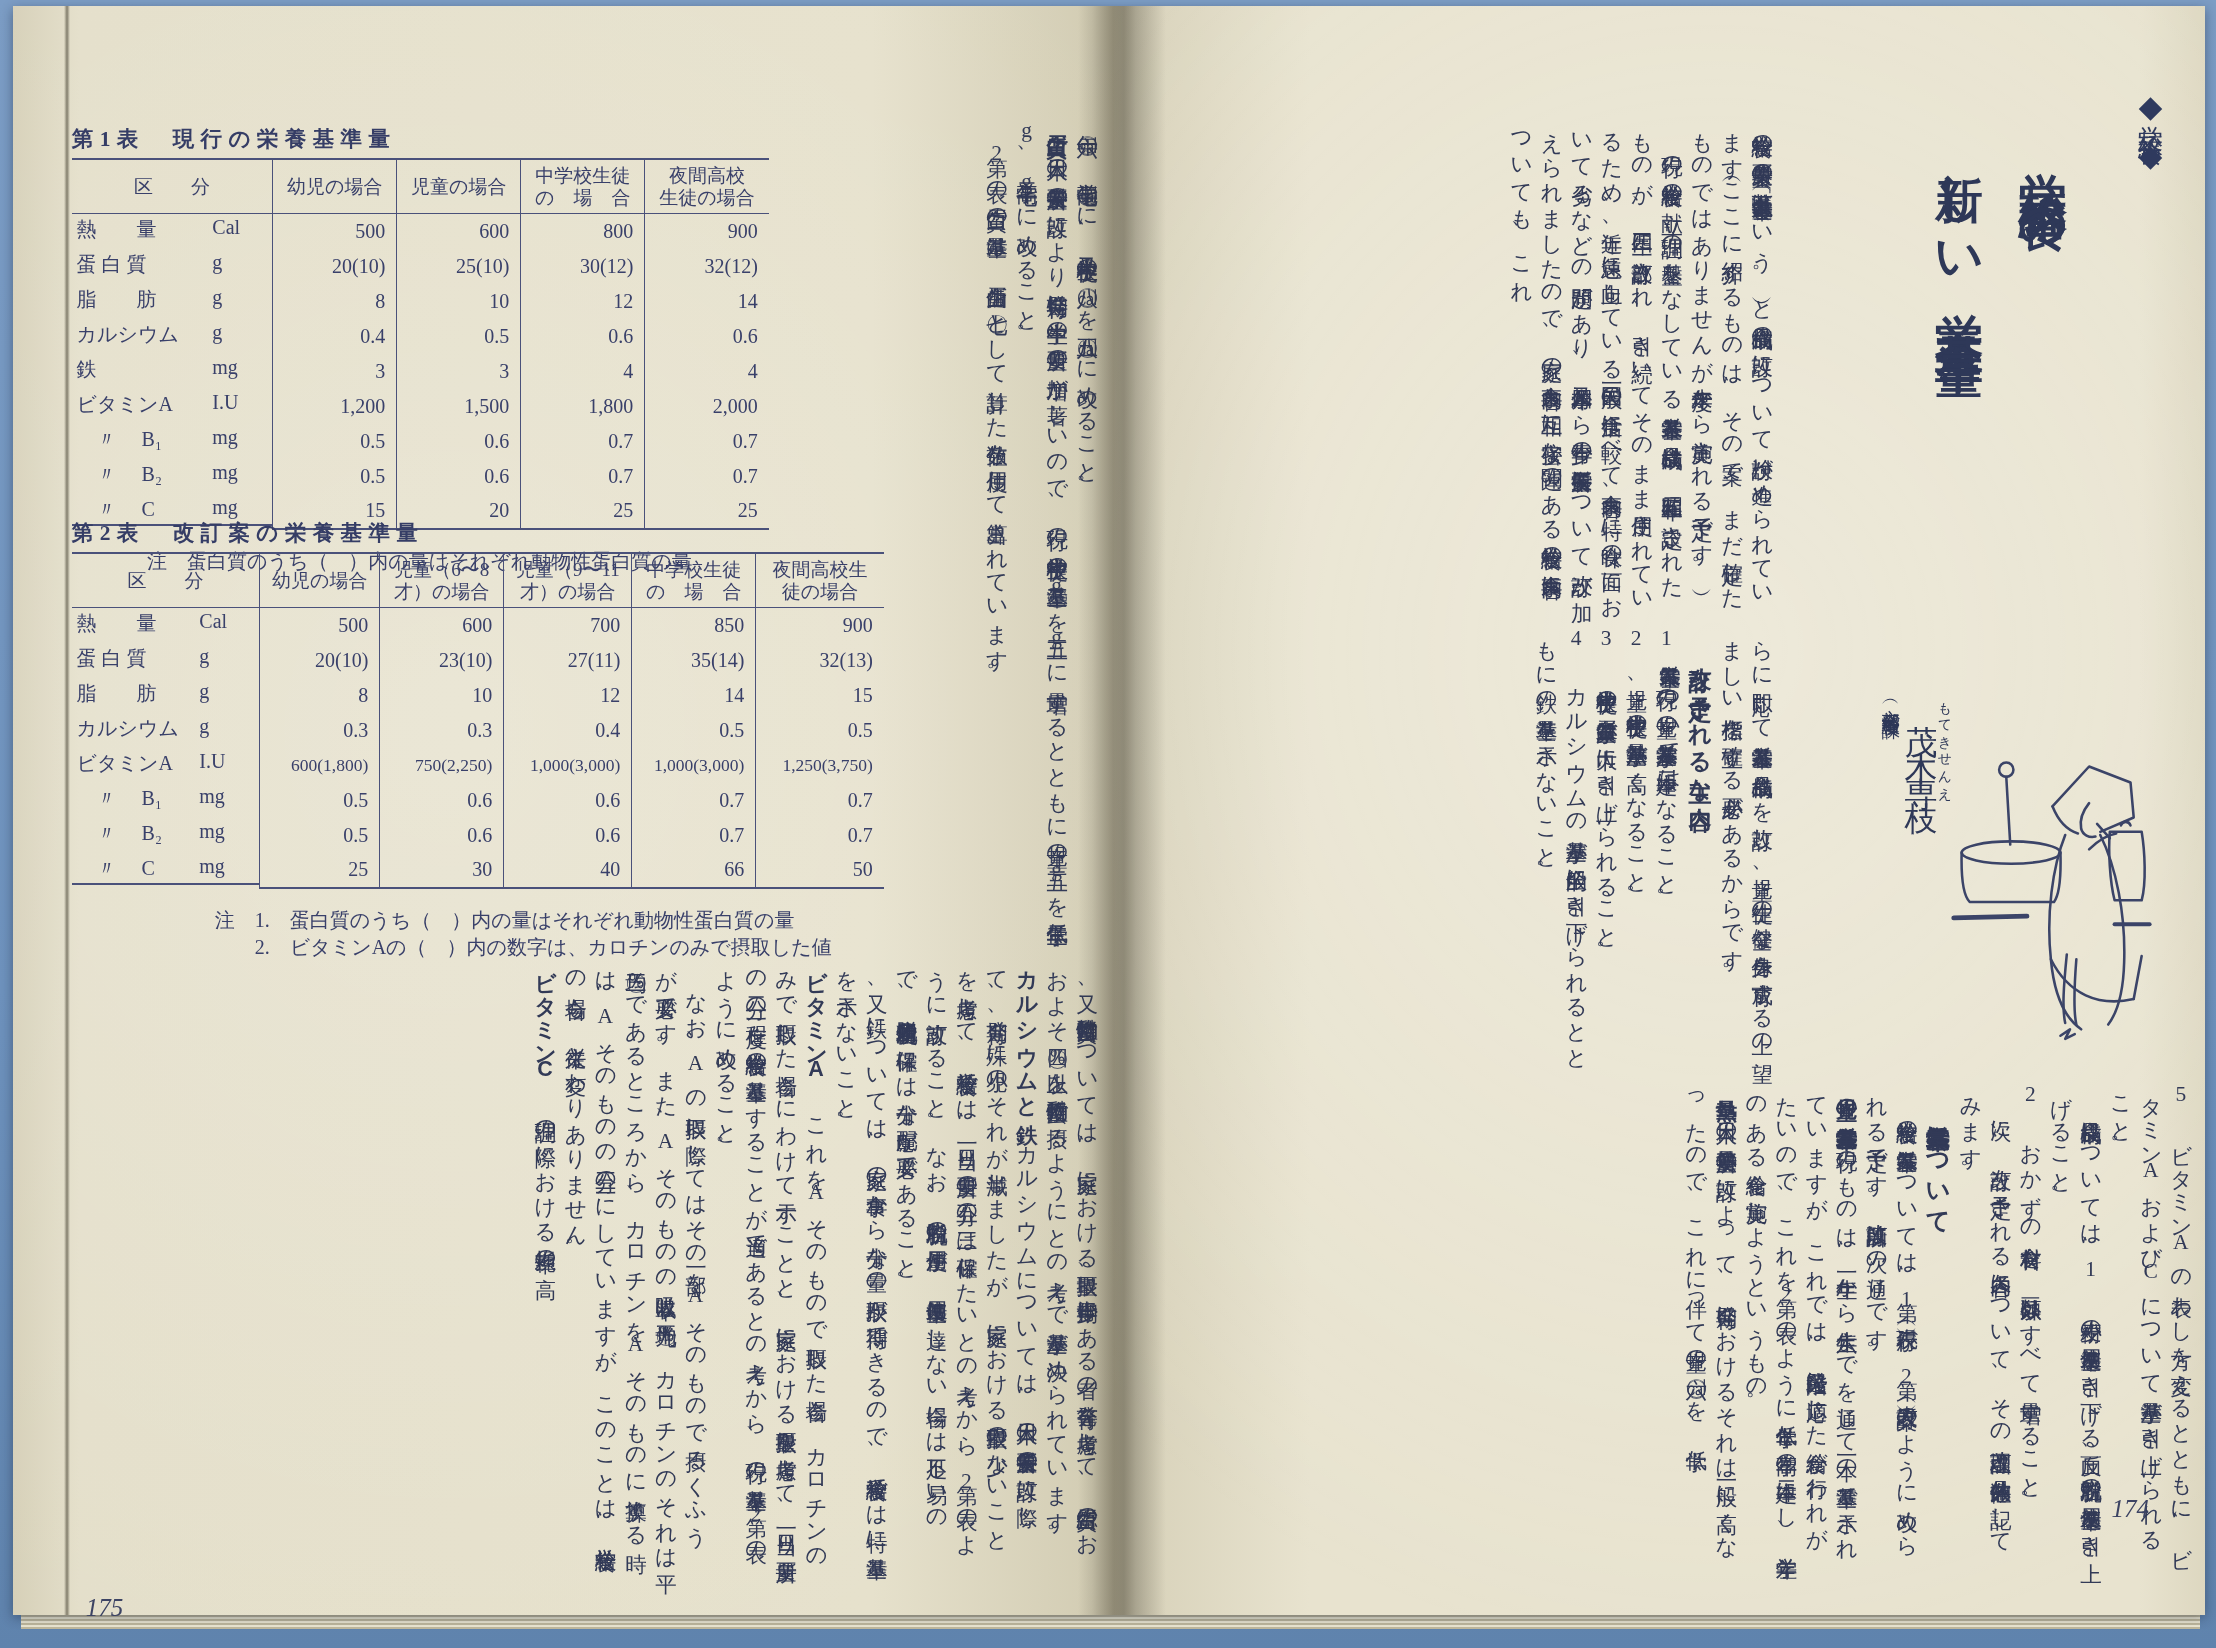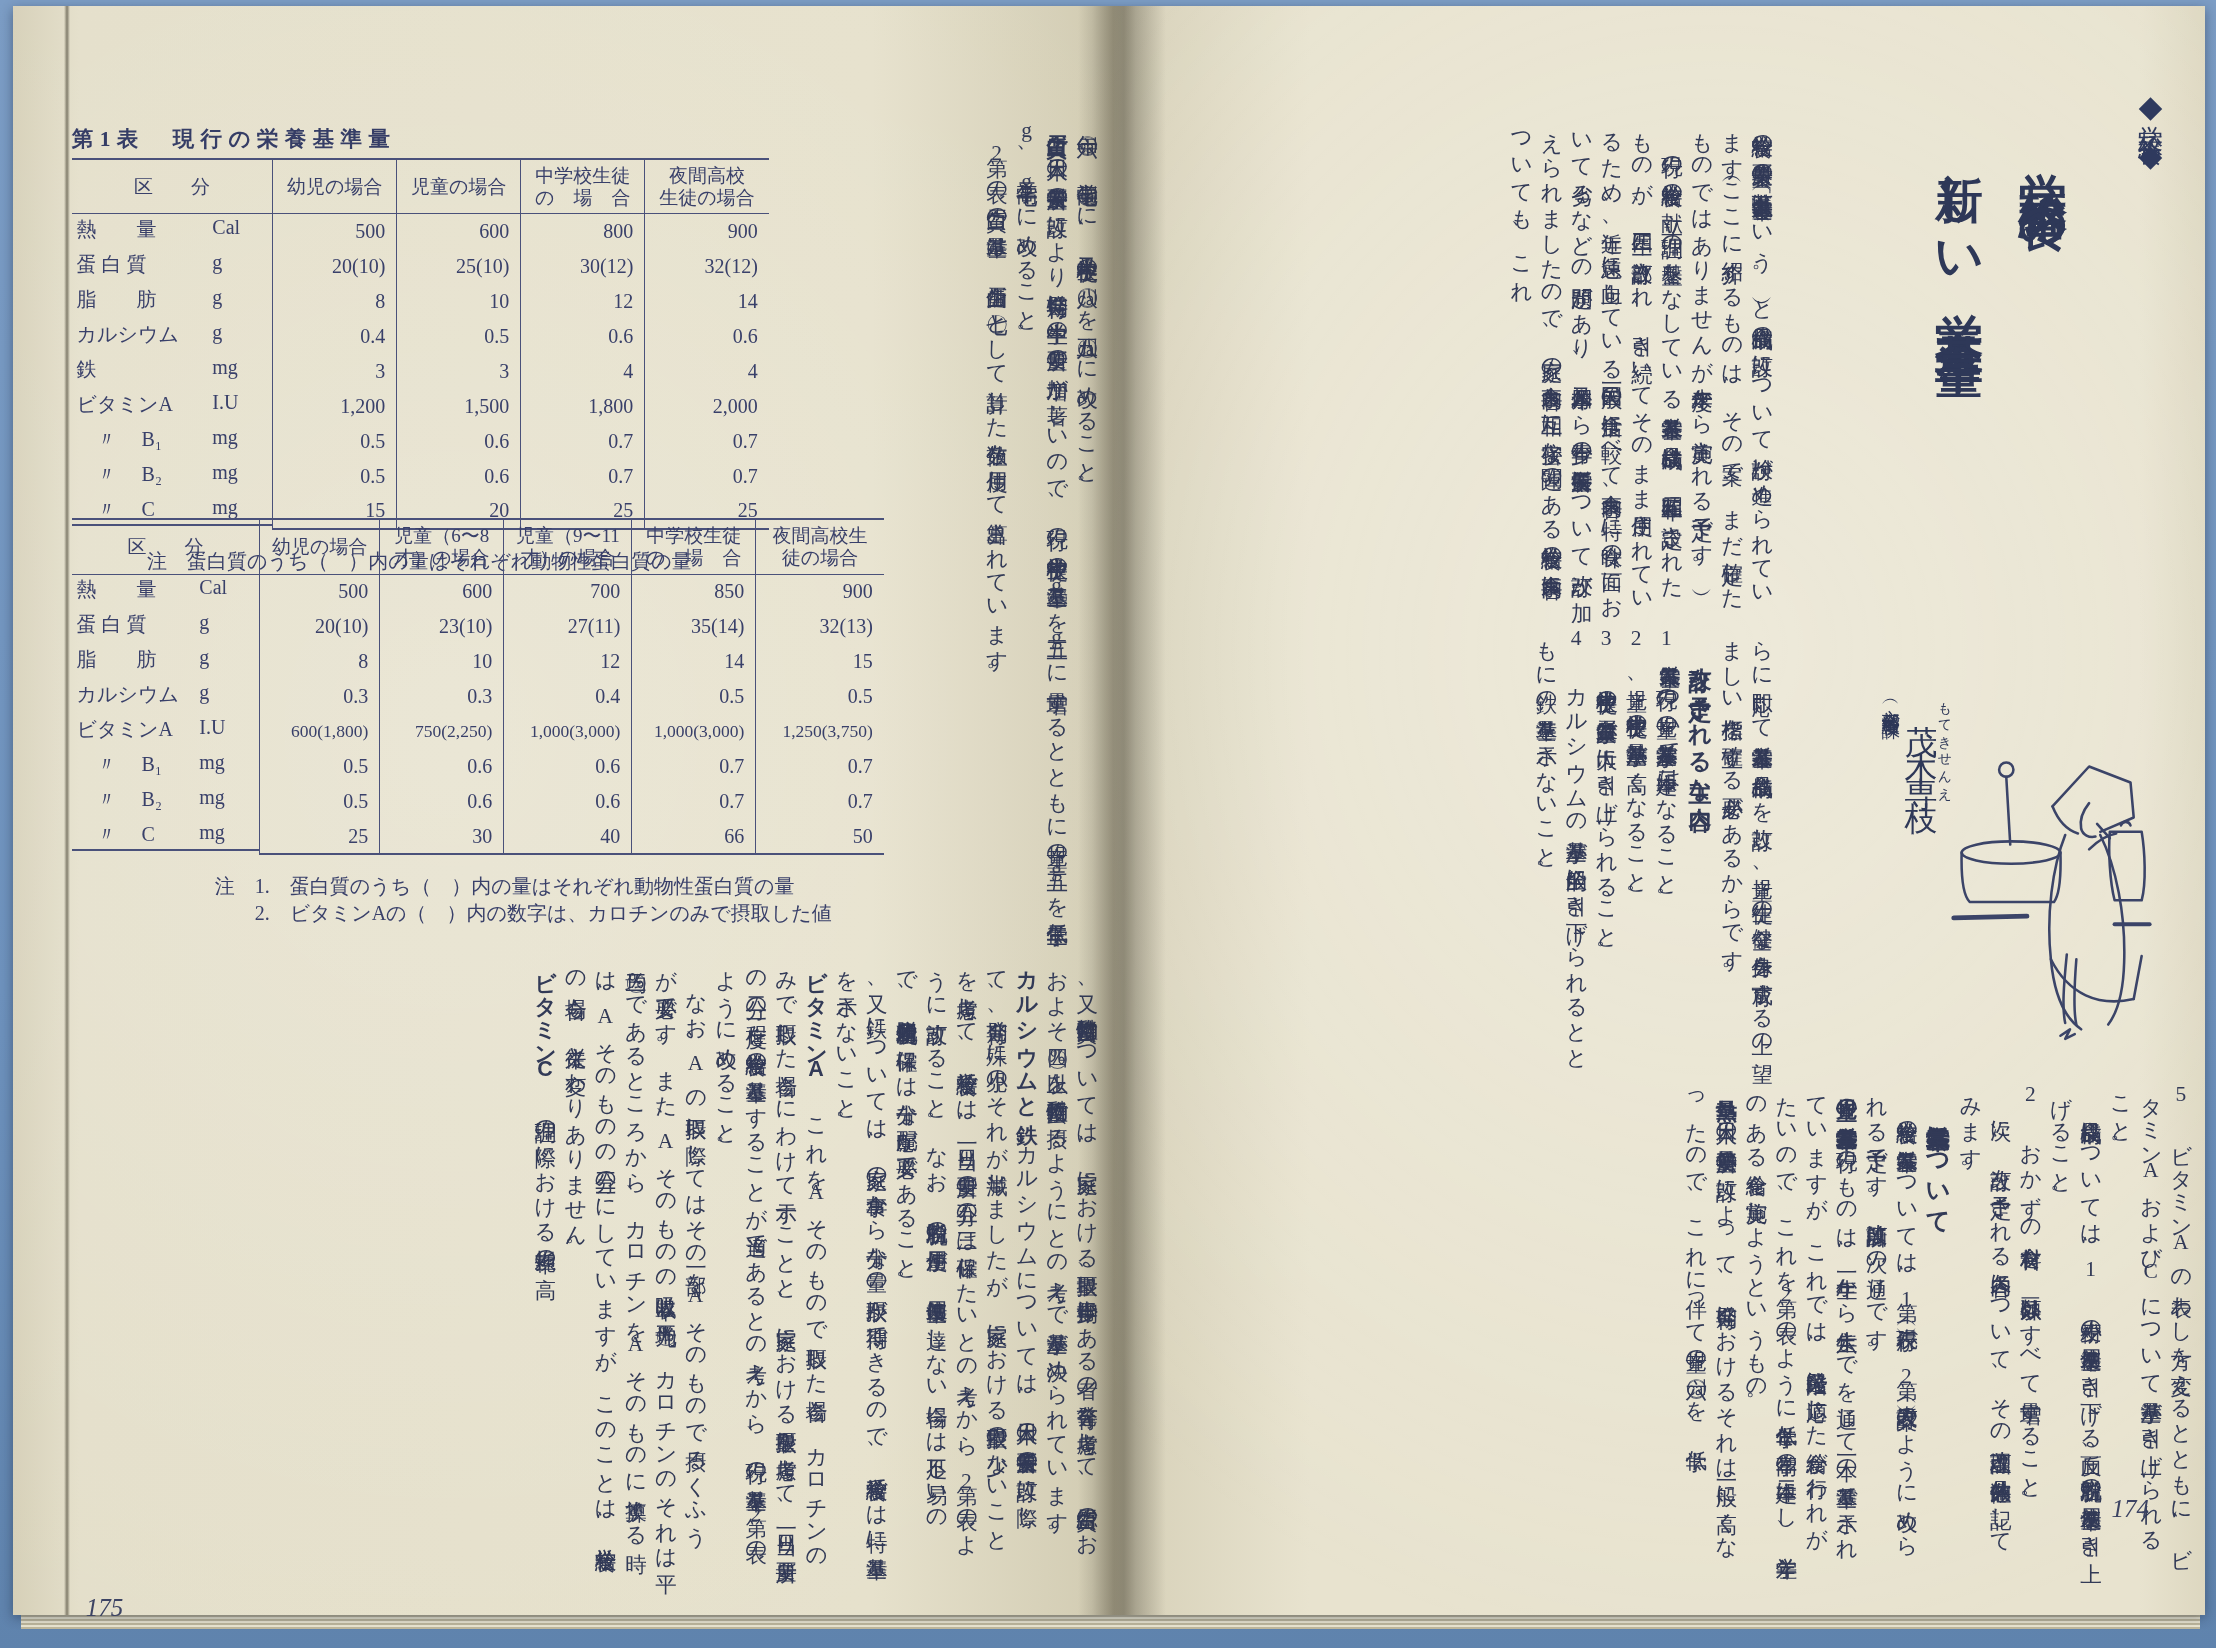--- a/index.html
+++ b/index.html
@@ -164,20 +164,21 @@
                 <td>20</td>
                 <td>25</td>
                 <td>25</td>
               </tr>
           </tbody>
         </table>
         <div class="tnote" style="text-align:center;">注　蛋白質のうち（　）内の量はそれぞれ動物性蛋白質の量</div>
       </div>
 
       <div class="tablewrap" style="left:59px;top:512px;width:810px;">
+        <p class="ttitle">第2表　改訂案の栄養基準量</p>
         <table class="nut" style="width:810px;">
           <colgroup>
               <col style="width:188px">
               <col style="width:120px">
               <col style="width:124px">
               <col style="width:128px">
               <col style="width:124px">
               <col style="width:128px">
             </colgroup>
           <thead>

